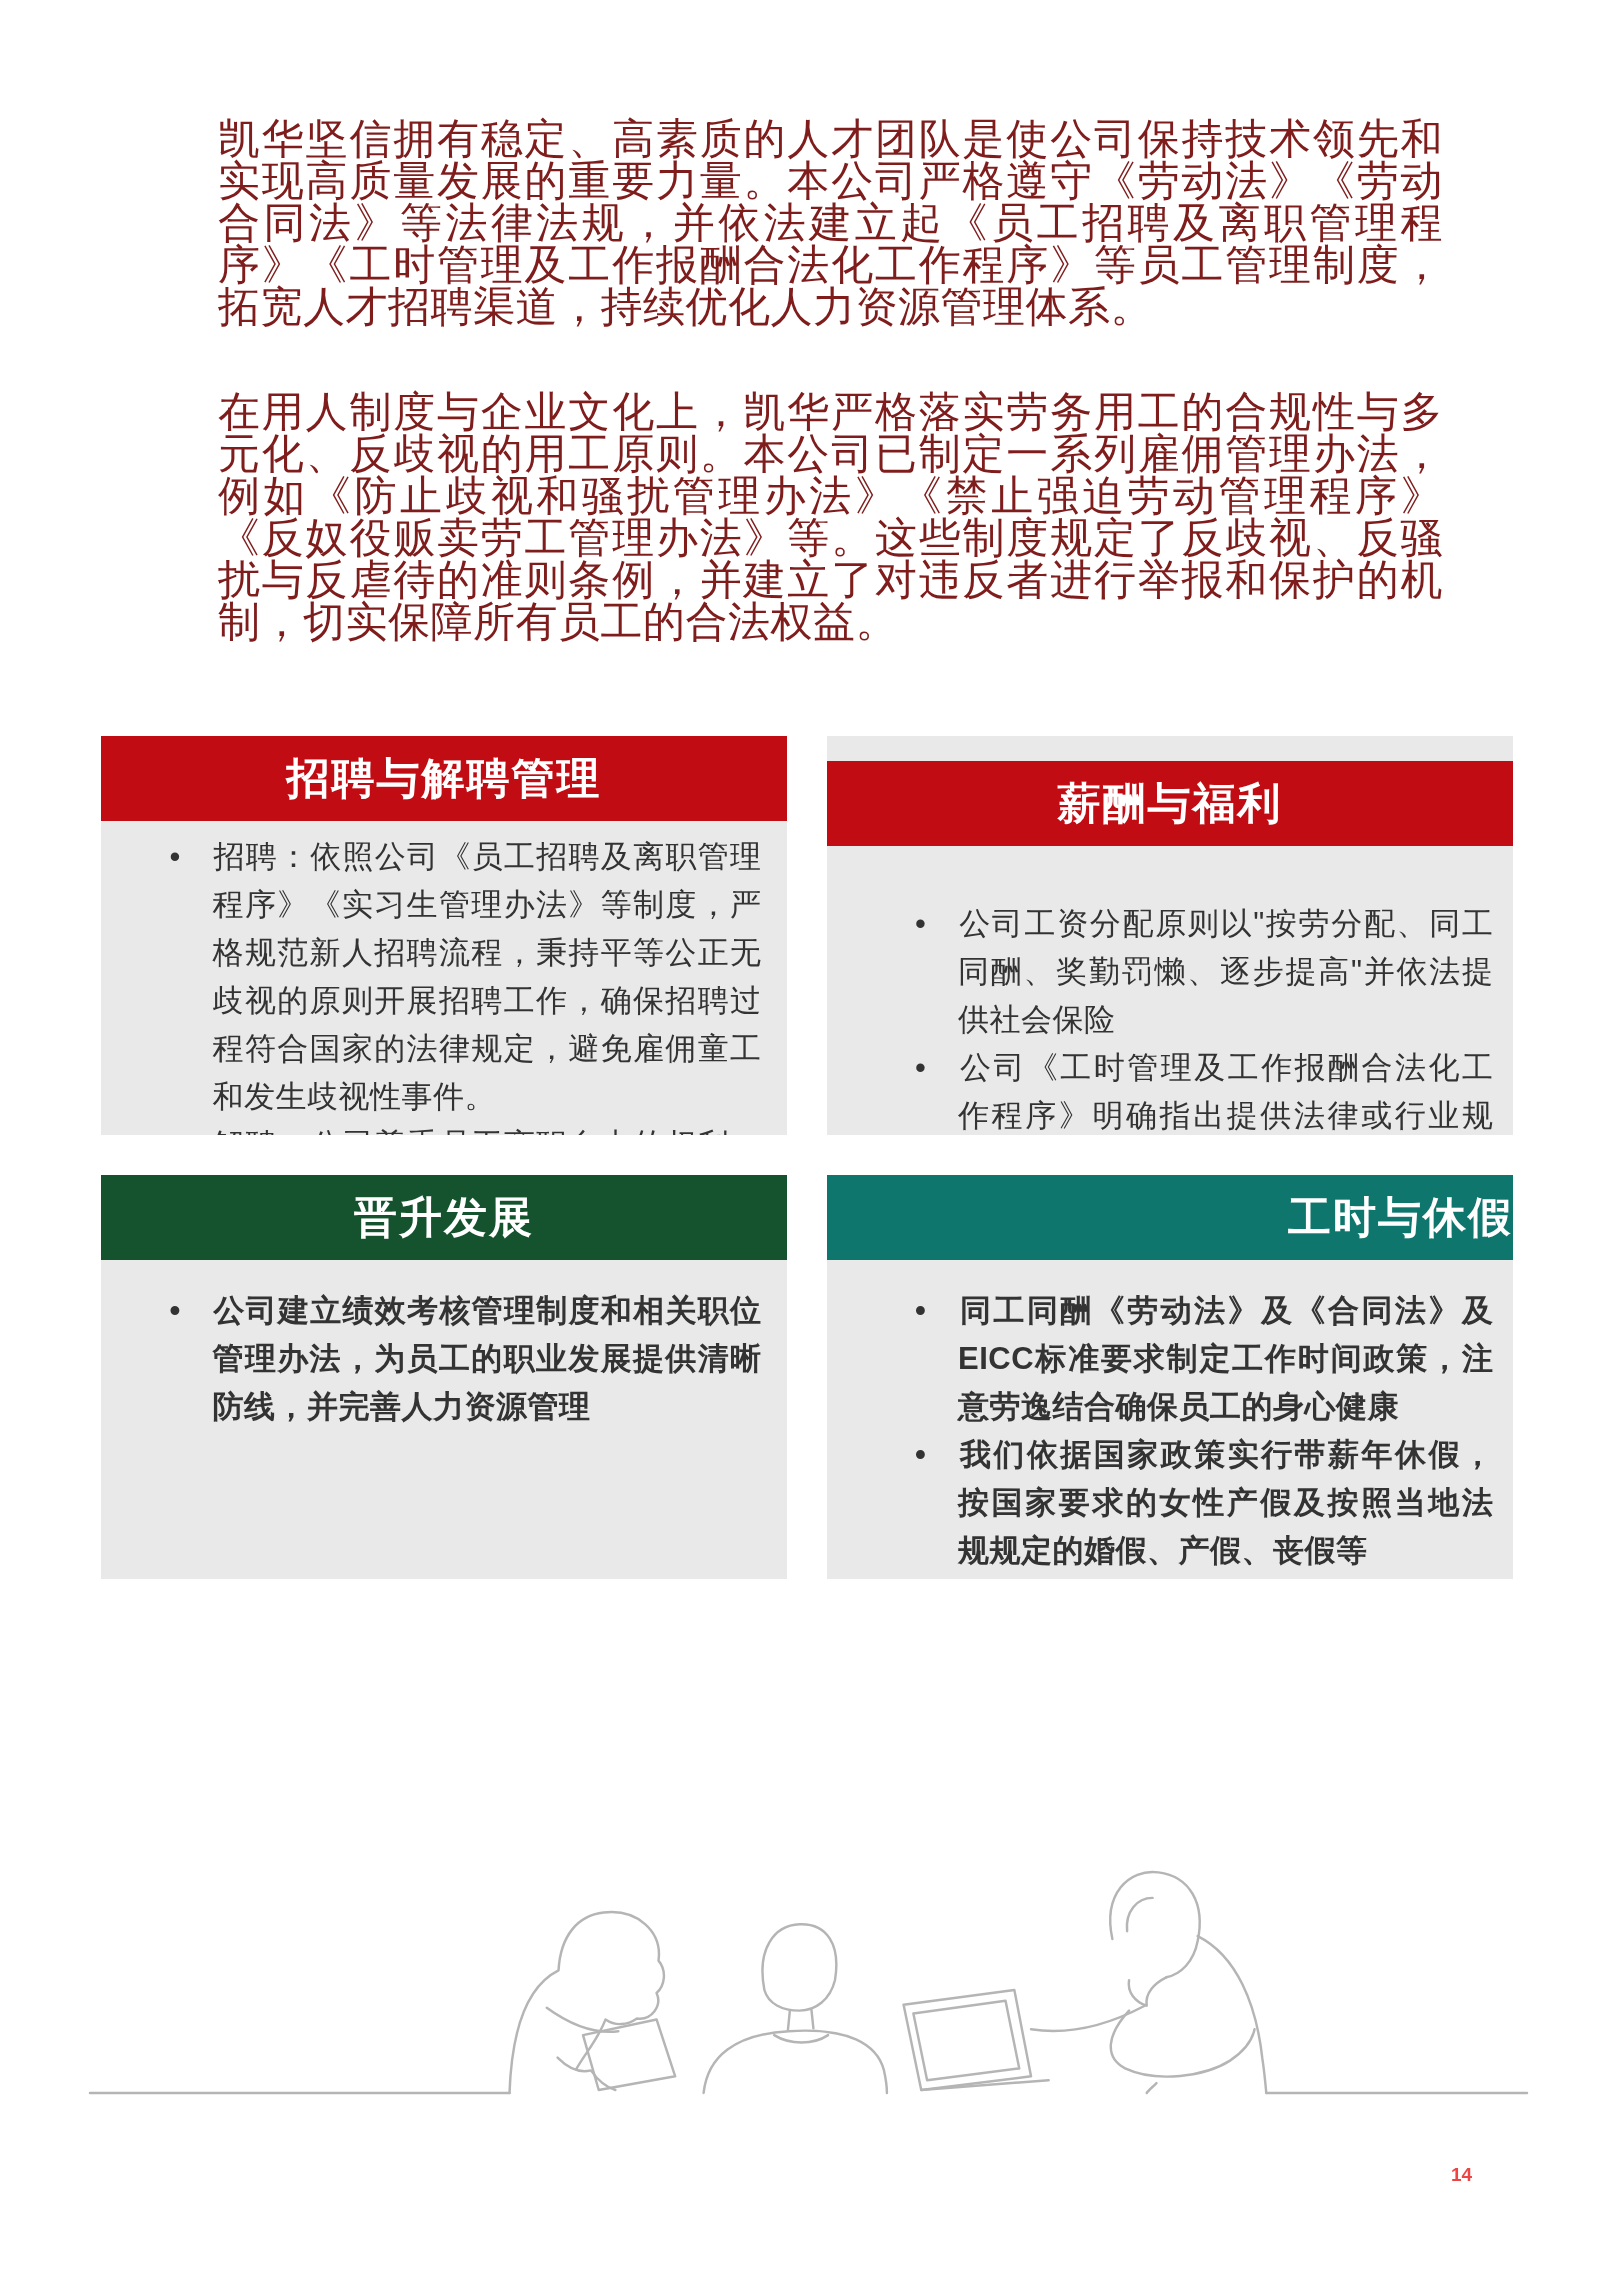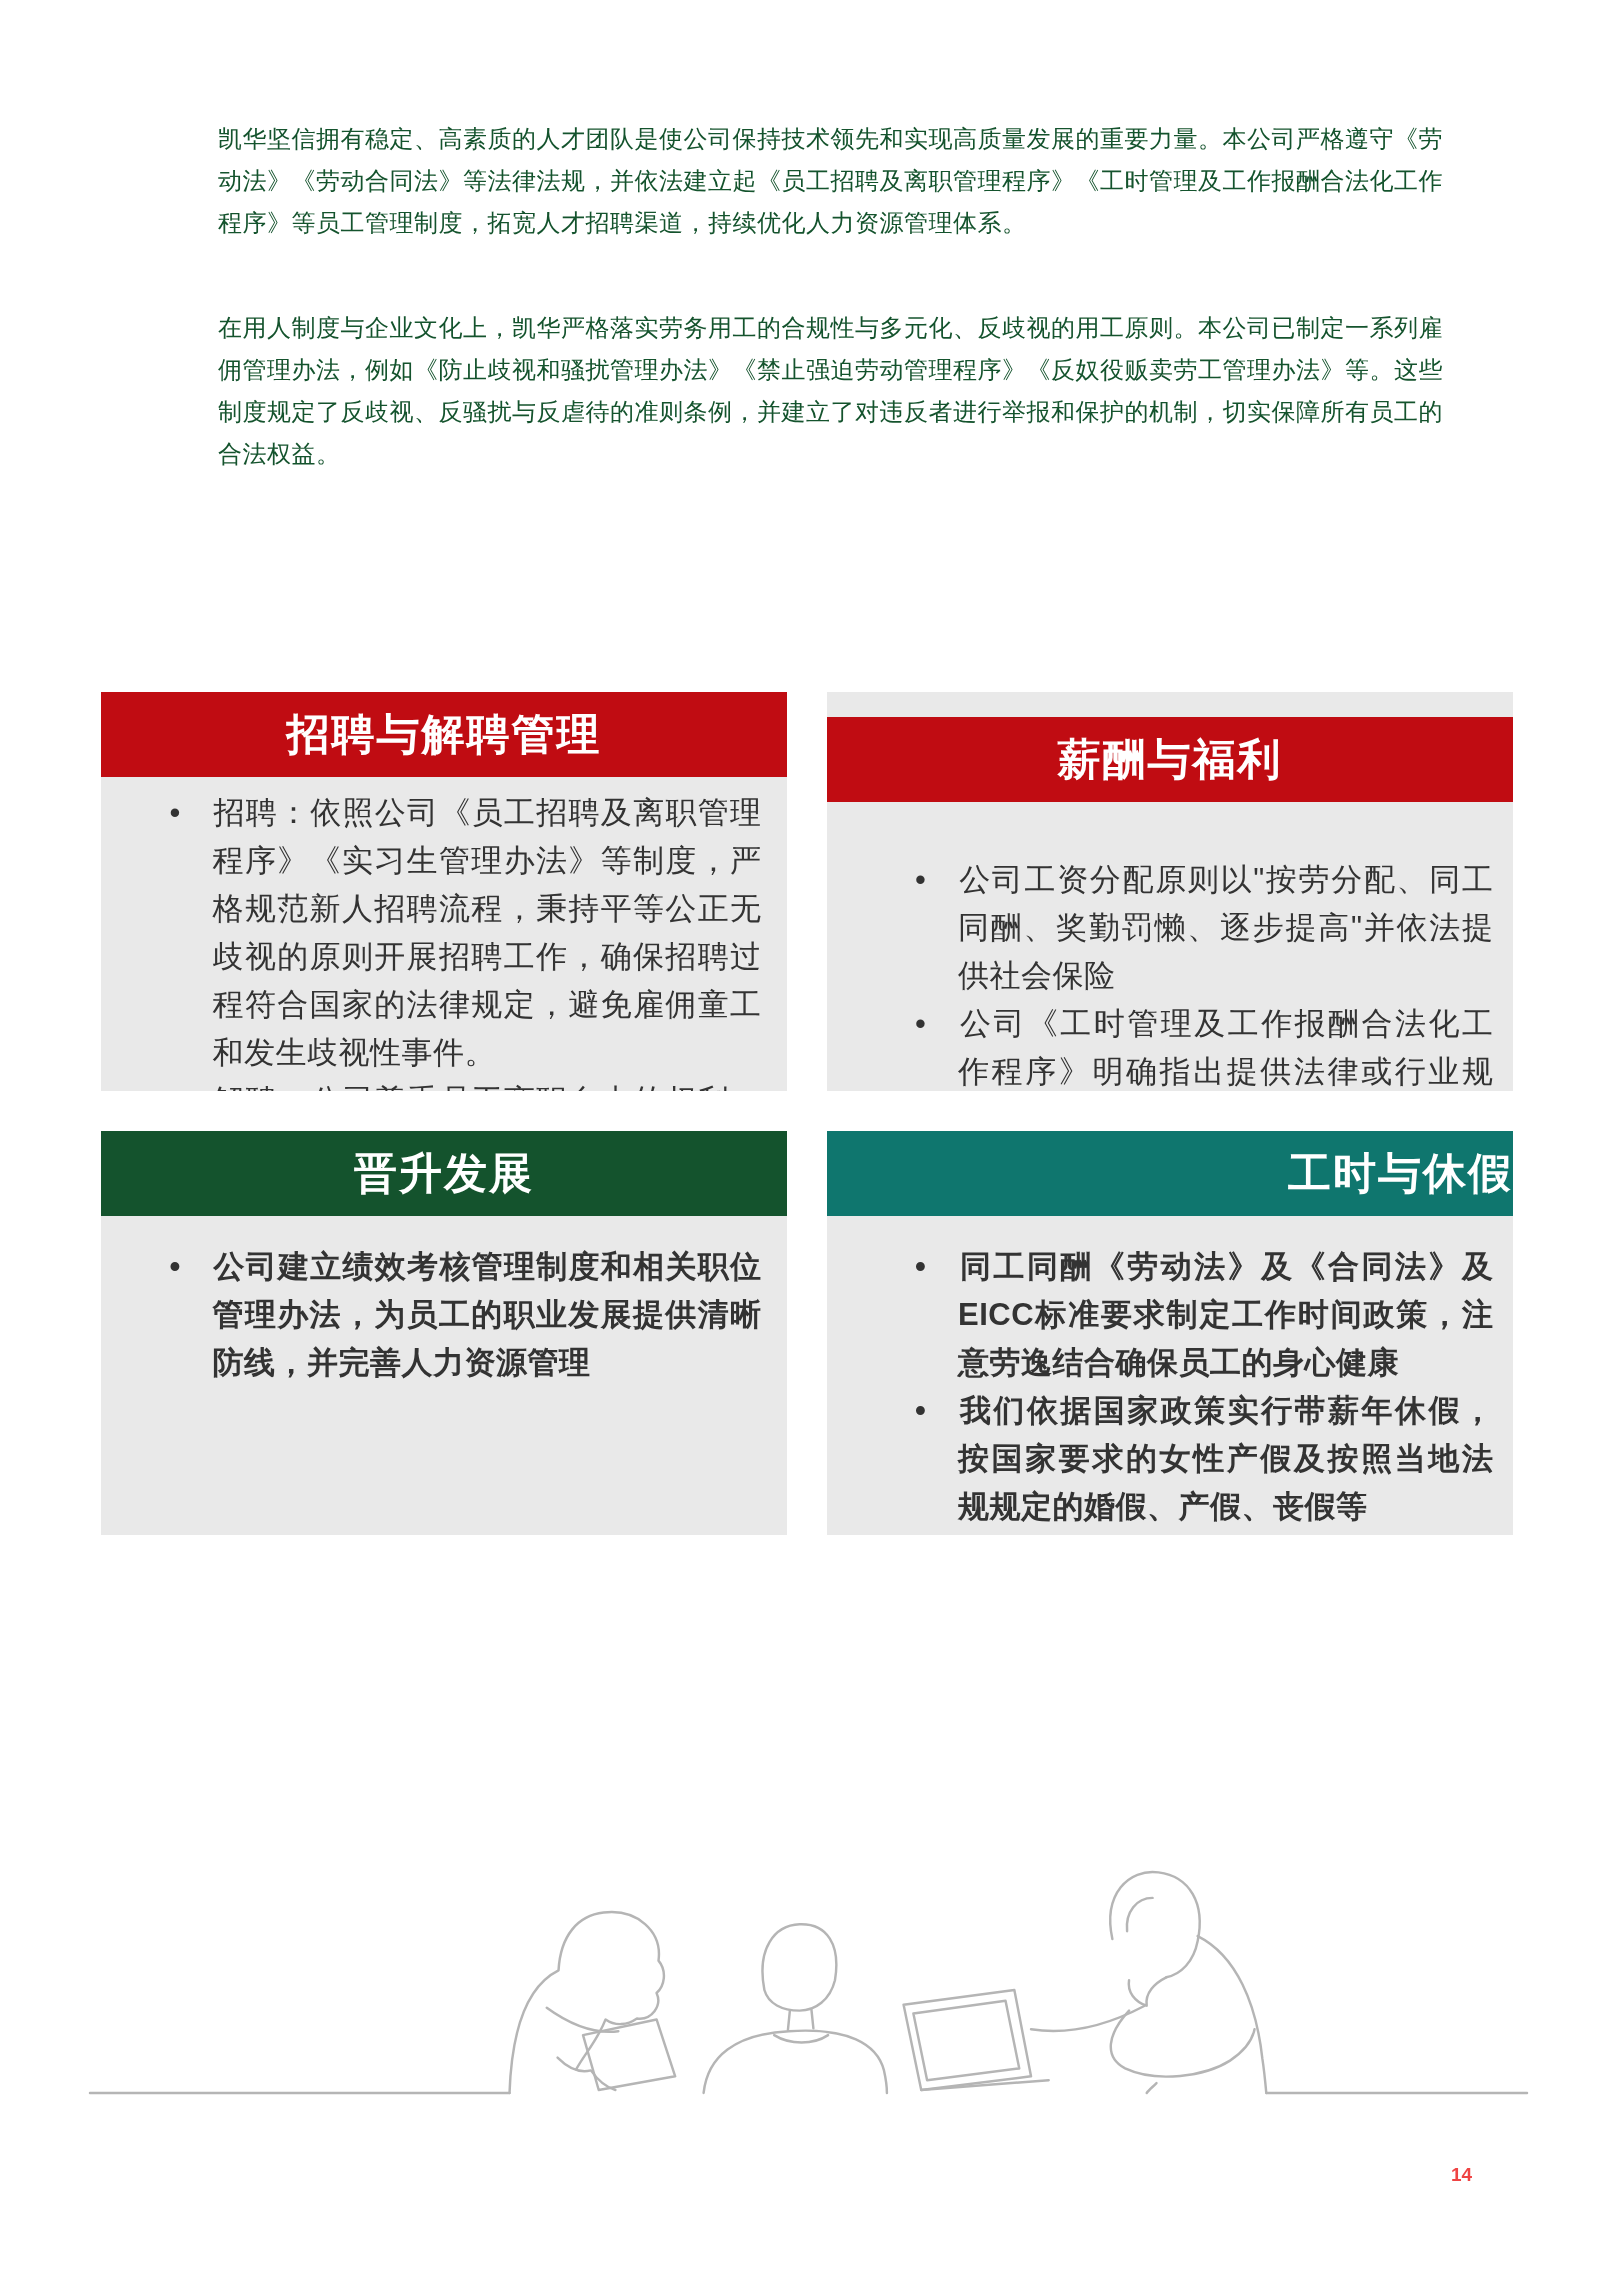--- a/index.html
+++ b/index.html
@@ -14,33 +14,33 @@
   }
 
   
   .intro {
     position: absolute;
     left: 218px;
     top: 118px;
     width: 1225px;
   }
   .intro p {
-    font-size: 24px;
+    font-size: 42px;
     line-height: 42px;
     text-align: justify;
-    color: #14532d;
+    color: #7f1d1d;
     margin-bottom: 63px;
     letter-spacing: 0.5px;
   }
 
   
   .cards {
     position: absolute;
     left: 101px;
-    top: 692px;
+    top: 736px;
     width: 1401px;
     display: grid;
     grid-template-columns: 686px 686px;
     grid-template-rows: 399px 404px;
     column-gap: 28px;
     row-gap: 78px;
     gap: 40px;
   }
   .card {
     background: #e9e9e9;

